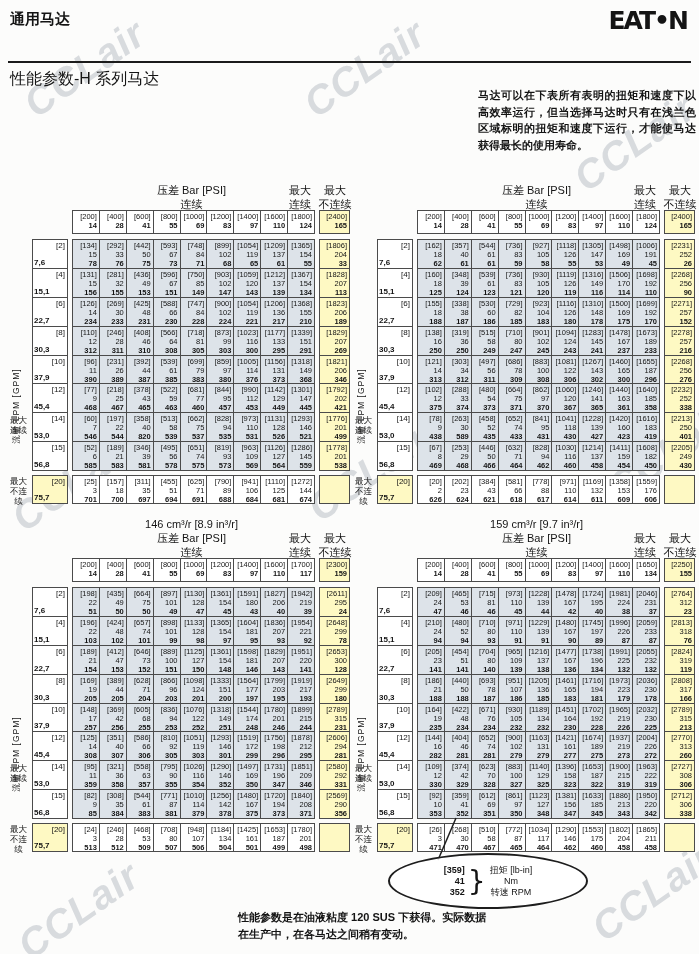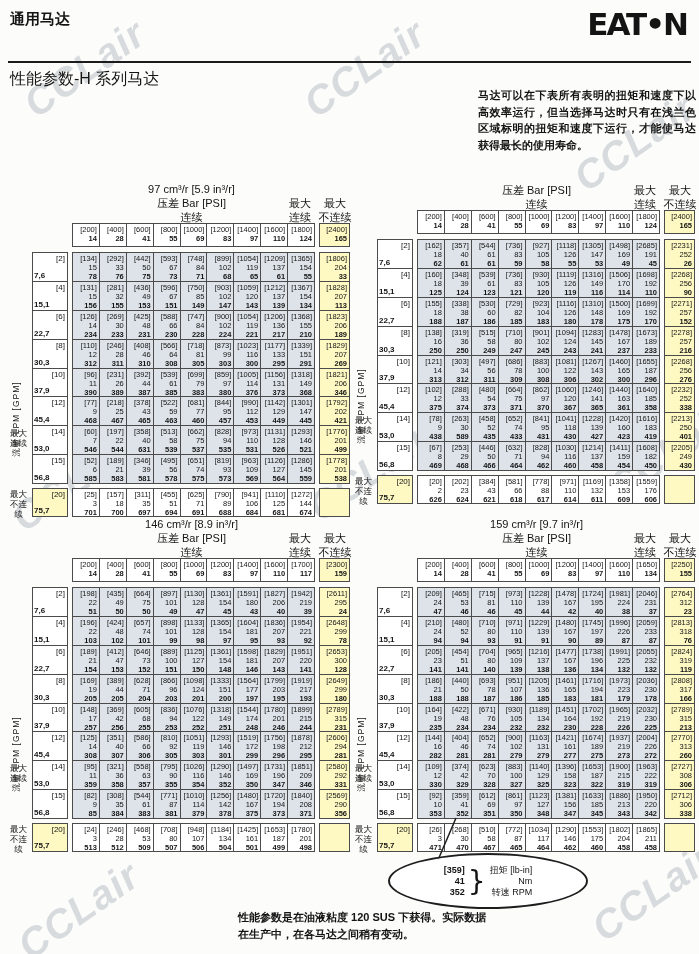--- a/index.html
+++ b/index.html
@@ -1,21 +1,21 @@
 <!DOCTYPE html>
 <html><head>
 <meta charset="utf-8">
 <style>
   html,body{margin:0;padding:0;background:#888;}
   .page{position:relative;width:699px;height:954px;margin:0 auto;background:#fcfcfb;
         font-family:"Liberation Sans","DejaVu Sans",sans-serif;color:#141414;overflow:hidden;}
   .wm{position:absolute;font-size:40px;font-weight:700;font-style:italic;
       color:rgba(148,158,170,0.35);transform:rotate(-35deg);letter-spacing:1px;white-space:nowrap;pointer-events:none;}
   .doc-title{position:absolute;left:10px;top:10px;font-size:15px;font-weight:700;}
-  .logo{position:absolute;right:12px;top:6px;font-size:31px;font-weight:900;letter-spacing:-2px;
+  .logo{position:absolute;right:12px;top:6px;font-size:25px;font-weight:900;letter-spacing:-2px;
         font-family:"DejaVu Sans","Liberation Sans",sans-serif;}
   .rule{position:absolute;left:8px;top:61px;width:683px;border-top:2px solid #1b1b1b;}
   .sec-title{position:absolute;left:10px;top:69px;font-size:16px;font-weight:400;}
   .intro{position:absolute;left:478px;top:87px;width:218px;font-size:11px;font-weight:600;
          line-height:1.5;text-align:justify;}
   
   .tw{position:absolute;width:344px;}
   .tw.p1{left:6px;top:183px;} .tw.p2{left:351px;top:183px;}
   .tw.p3{left:6px;top:518px;} .tw.p4{left:351px;top:518px;}
   .tbl-title{margin-left:62px;width:247px;text-align:center;font-size:11px;height:13px;line-height:13px;}
@@ -45,21 +45,21 @@
   .c.rowlab .lpm{text-align:left;font-weight:700;}
   .gutter-lab{position:absolute;width:25px;left:0;font-size:8.5px;line-height:1.2;text-align:center;}
   .flow{position:absolute;left:-44px;top:190px;width:110px;height:12px;transform:rotate(-90deg);
         text-align:center;font-size:8.5px;letter-spacing:1px;}
   
   .callout{position:absolute;left:388px;top:853px;width:196px;height:52px;border:2px solid #1d1d1d;
            border-radius:50%;background:rgba(255,255,255,.85);display:flex;align-items:center;
            justify-content:center;font-size:9px;z-index:3;}
   .callout .cv{text-align:right;line-height:11px;font-weight:700;}
   .callout .cb{font-size:28px;font-weight:400;margin:0 4px 0 3px;font-family:"DejaVu Sans",sans-serif;}
-  .callout .cl{text-align:right;line-height:11px;}
+  .callout .cl{text-align:center;line-height:11px;}
   .leader{position:absolute;left:0;top:0;width:699px;height:954px;pointer-events:none;z-index:2;}
   .footer{position:absolute;left:238px;top:909px;width:254px;font-size:11px;line-height:1.5;font-weight:600;}
   .footer b{font-weight:800;}
 </style>
 </head>
 <body>
 
 <div class="page">
 
   <div class="wm" style="left:16px;top:46px;">CCLair</div>
@@ -71,21 +71,20 @@
   <div class="wm" style="left:10px;top:888px;">CCLair</div>
   <div class="wm" style="left:584px;top:870px;">CCLair</div>
 
   <div class="doc-title">通用马达</div>
   <div class="logo">EAT•N</div>
   <div class="rule"></div>
   <div class="sec-title">性能参数-H 系列马达</div>
   <div class="intro">马达可以在下表所有表明的扭矩和速度下以高效率运行，但当选择马达时只有在浅兰色区域标明的扭矩和速度下运行，才能使马达获得最长的使用寿命。</div>
 
   <div class="tw p1">
-      <div class="tbl-title">97 cm³/r [5.9 in³/r]</div>
       <div class="tbl-sub">
         <div class="press">
           <div class="p1">压差 Bar [PSI]</div>
           <div class="p2">连续</div>
         </div>
         <div class="maxc-top">
           <div class="lbl">最大</div>
           <div class="lbl">连续</div>
         </div>
         <div class="maxi-top">
@@ -449,21 +448,21 @@
             <div class="rpm">546</div>
           </div>
           <div class="c shaded">
             <div class="lbin">[197]</div>
             <div class="nm">22</div>
             <div class="rpm">544</div>
           </div>
           <div class="c shaded">
             <div class="lbin">[358]</div>
             <div class="nm">40</div>
-            <div class="rpm">631</div>
+            <div class="rpm">820</div>
           </div>
           <div class="c shaded">
             <div class="lbin">[513]</div>
             <div class="nm">58</div>
             <div class="rpm">539</div>
           </div>
           <div class="c shaded">
             <div class="lbin">[662]</div>
             <div class="nm">75</div>
             <div class="rpm">537</div>
@@ -772,21 +771,21 @@
             <div class="lbin">[1305]</div>
             <div class="nm">147</div>
             <div class="rpm">53</div>
           </div>
           <div class="c shaded">
             <div class="lbin">[1498]</div>
             <div class="nm">169</div>
             <div class="rpm">49</div>
           </div>
           <div class="c shaded">
-            <div class="lbin">[2685]</div>
+            <div class="lbin">[1006]</div>
             <div class="nm">191</div>
             <div class="rpm">45</div>
           </div>
           <div class="c shaded">
             <div class="lbin">[160]</div>
             <div class="nm">18</div>
             <div class="rpm">125</div>
           </div>
           <div class="c shaded">
             <div class="lbin">[348]</div>

